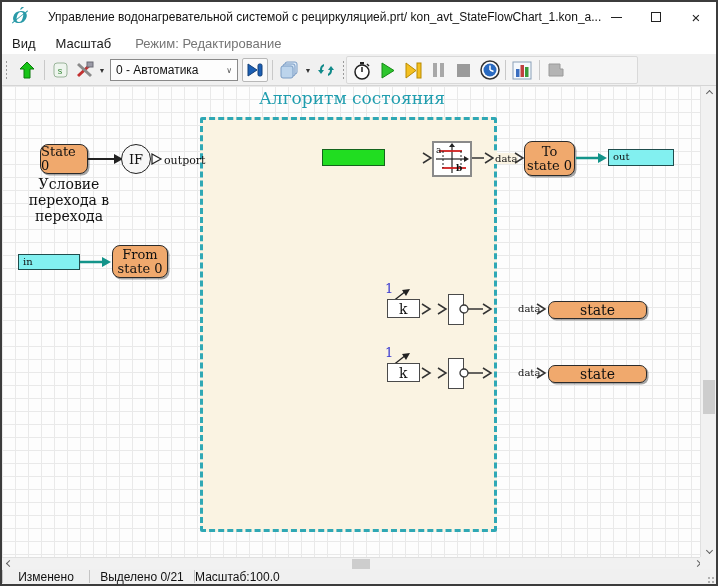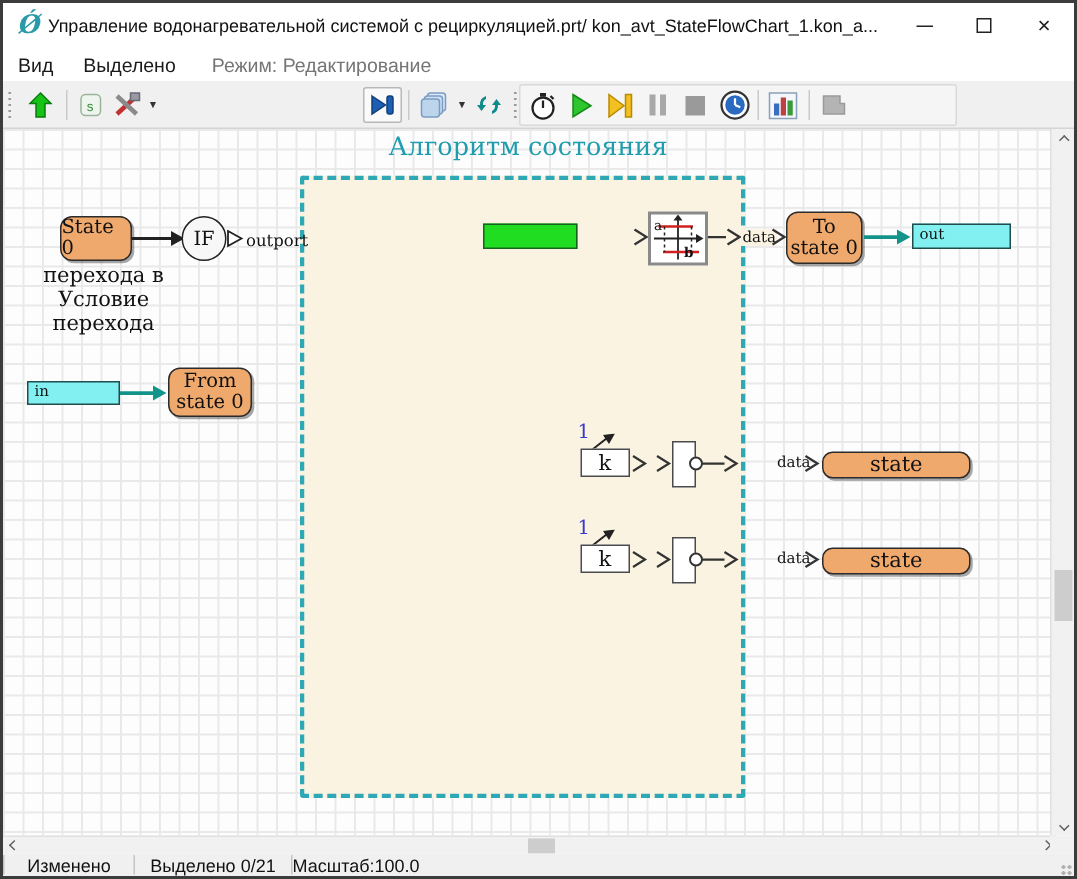--- a/index.html
+++ b/index.html
@@ -3,21 +3,21 @@
 <meta charset="utf-8">
 <style>
   * { margin:0; padding:0; box-sizing:border-box; }
   html,body { width:718px; height:586px; }
   body { font-family:"Liberation Sans", sans-serif; background:#fff; }
   #window { position:relative; width:718px; height:586px; background:#fff; border:2px solid #3c3c3c; overflow:hidden; }
 
   
   #titlebar { position:absolute; left:0; top:0; width:714px; height:30px; background:#fff; display:flex; align-items:center; }
   #app-icon { width:20px; height:20px; margin-left:8px; font-family:"DejaVu Serif", serif; font-style:italic; font-weight:bold; font-size:17px; color:#2a9aa8; line-height:20px; text-align:center; }
-  #title-text { margin-left:2px; font-size:12px; color:#111; white-space:nowrap; overflow:hidden; }
+  #title-text { margin-left:18px; font-size:12px; color:#111; white-space:nowrap; overflow:hidden; }
   .win-btn { width:40px; height:30px; display:flex; align-items:center; justify-content:center; color:#222; }
   #win-controls { position:absolute; right:0; top:0; display:flex; }
   #min-glyph { width:11px; height:1px; background:#222; display:block; }
   #max-glyph { width:10px; height:10px; border:1px solid #222; display:block; }
   #close-glyph { font-size:15px; line-height:15px; }
 
   
   #menubar { position:absolute; left:0; top:30px; width:714px; height:22px; background:#fff; display:flex; align-items:center; font-size:13px; }
   .menu-item { padding:0 10px; color:#1a1a1a; }
   #menu-mode { color:#757575; padding-left:14px; }
@@ -91,21 +91,21 @@
           <span id="max-glyph"></span>
         </div>
       <div class="win-btn">
           <span id="close-glyph">×</span>
         </div>
     </div>
   </div>
 
   <div id="menubar">
     <div class="menu-item">Вид</div>
-    <div class="menu-item">Выделено</div>
+    <div class="menu-item">Масштаб</div>
     <div class="menu-item" id="menu-mode">Режим: Редактирование</div>
   </div>
 
   <div id="toolbar">
     <div class="grip" style="left:3px"></div>
     <div class="tbtn" style="left:12px;width:26px">
       <svg width="16" height="18">
           <polygon points="8,1 15,8 11,8 11,17 5,17 5,8 1,8" fill="#16c416" stroke="#0a7a0a" stroke-width="1"></polygon>
         </svg>
     </div>
@@ -119,20 +119,24 @@
     <div class="tbtn" style="left:70px;width:26px">
       <svg width="20" height="18">
         <line x1="3" y1="15" x2="16" y2="3" stroke="#c23030" stroke-width="3"></line>
         <line x1="3" y1="3" x2="16" y2="15" stroke="#8a8a8a" stroke-width="3"></line>
         <rect x="12" y="1" width="6" height="5" fill="#9a9aa6" stroke="#6a6a74"></rect>
       </svg>
     </div>
     <div class="tbtn" style="left:94px;width:12px">
         <span class="dd-arrow">▼</span>
       </div>
+    <div id="mode-select">
+      <span>0 - Автоматика</span>
+      <span class="chev">∨</span>
+    </div>
     <div class="tbtn" style="left:240px;width:26px;border-color:#b8b8b8;background:#fafafa">
       <svg width="18" height="16">
         <polygon points="2,2 11,8 2,14" fill="#1b5fb4" stroke="#123f78"></polygon>
         <rect x="12" y="2" width="4" height="12" rx="1.5" fill="#1b5fb4" stroke="#123f78"></rect>
       </svg>
     </div>
     <div class="tsep" style="left:270px"></div>
     <div class="tbtn" style="left:274px;width:26px">
       <svg width="20" height="19">
         <rect x="6" y="1" width="12" height="12" rx="2" fill="#dce9f7" stroke="#7a9cc4"></rect>
@@ -219,22 +223,22 @@
     </svg>
     <div id="if-circle">
         <span>IF</span>
       </div>
     <svg class="conn" style="left:149px;top:67px" width="12" height="12">
       <polygon points="1,1 10,6 1,11" fill="#fff" stroke="#222" stroke-width="1.2"></polygon>
     </svg>
     <div class="small-label" style="left:162px;top:68px;font-size:11px">outport</div>
 
     <div class="note" style="left:8px;top:90px;width:118px">
+      <div>Условие</div>
       <div>перехода в</div>
-      <div>Условие</div>
       <div>перехода</div>
     </div>
 
     <div class="cyan-block" style="left:16px;top:168px;width:62px;height:16px">
       <span>in</span>
     </div>
     <svg class="conn" style="left:78px;top:170px" width="32" height="12">
       <line x1="0" y1="6" x2="22" y2="6" stroke="#13948a" stroke-width="2.5"></line>
       <polygon points="22,1 31,6 22,11" fill="#13948a"></polygon>
     </svg>

